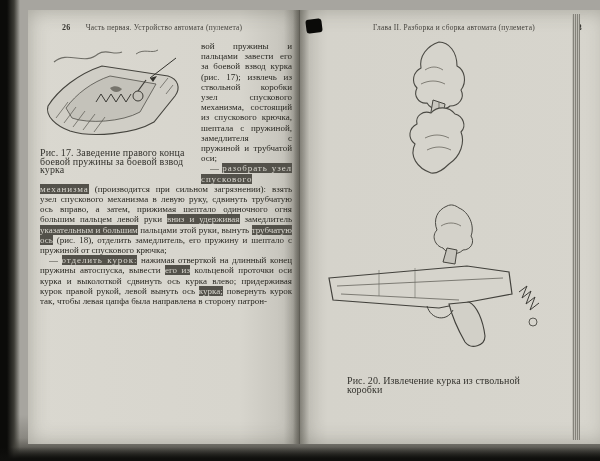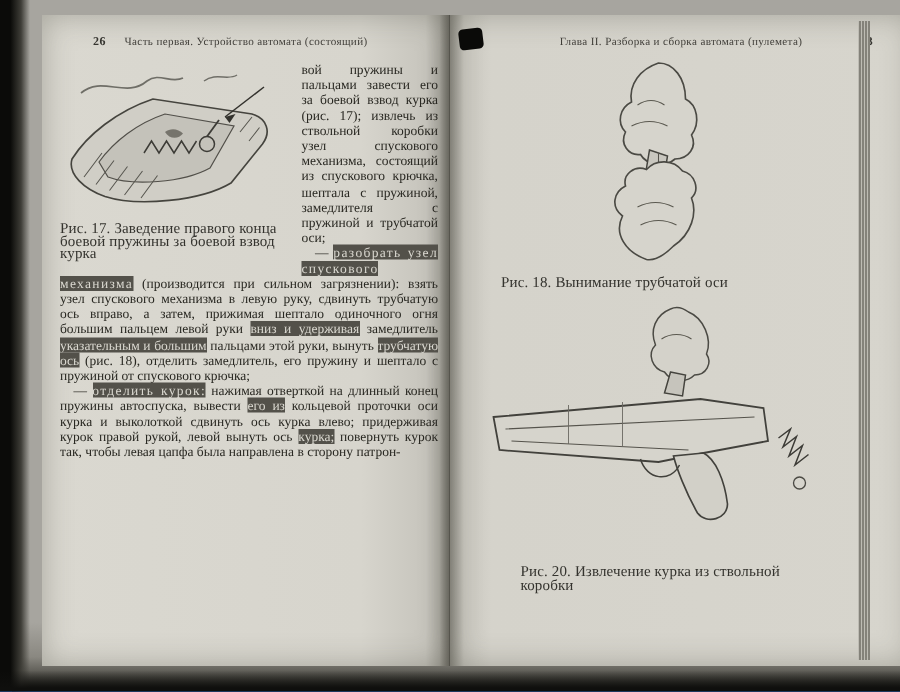--- a/index.html
+++ b/index.html
@@ -1,21 +1,21 @@
 <!DOCTYPE html>
 <html><head>
 <meta charset="utf-8">
 <style>
   html, body { margin:0; padding:0; }
   body {
     width:600px; height:461px; overflow:hidden;
     background:#121210;
     font-family:"Liberation Serif", serif;
   }
-  .scan { position:relative; width:600px; height:461px; background:#3b82f6; }
+  .scan { position:relative; width:600px; height:461px; background:#fde047; }
 
   .mat {
     position:absolute; left:8px; top:0; right:0; bottom:0;
     background:linear-gradient(180deg,#a7a59f 0 90%,#8a8881 95%,#3a3933 99%,#14130f 100%);
   }
   .edge-left {
     position:absolute; left:0; top:0; width:20px; height:461px;
     background:linear-gradient(90deg,#0b0b09 0 35%,#3e3d37 70%,rgba(120,118,110,0) 100%);
   }
   .edge-bottom {
@@ -82,21 +82,21 @@
 </head>
 <body>
 
 <div class="scan">
   <div class="mat"></div>
   <div class="edge-left"></div>
 
   <div class="page page-left">
     <div class="head">
       <span class="pagenum pn-left">26</span>
-      <span>Часть первая. Устройство автомата (состоящий)</span>
+      <span>Часть первая. Устройство автомата (пулемета)</span>
     </div>
     <div class="body">
       <div class="wrapzone">
         <div class="figblock">
           <svg width="154" height="102" viewBox="0 0 154 102">
             <path d="M14,18 C28,6 44,22 58,10 C66,4 74,12 82,8" fill="none" stroke="#6f6e67" stroke-width="1.1"></path>
             <path d="M96,10 C104,4 112,10 118,6" fill="none" stroke="#6f6e67" stroke-width="1"></path>
             <path d="M8,62 C18,46 38,30 62,22 L128,32 C138,35 141,44 135,52 L114,78 C94,90 52,94 30,87 C16,82 5,72 8,62 Z" fill="#d0cec6" stroke="#45443e" stroke-width="1.1"></path>
             <path d="M26,64 C36,50 52,38 70,32 L116,40 L100,68 C82,78 48,80 32,74 Z" fill="#c4c2ba" stroke="#514f49" stroke-width="0.8"></path>
             <path d="M16,74 l12,-16 M24,79 l12,-16 M33,83 l12,-16 M43,86 l12,-16 M54,88 l11,-15 M120,44 l8,-10 M126,50 l7,-9" stroke="#57564f" stroke-width="0.7" fill="none"></path>
@@ -127,21 +127,20 @@
 
     <div class="figwrap fig18">
       <svg width="170" height="135" viewBox="0 0 170 135">
         <path d="M86,2 C74,6 66,16 68,28 C60,32 58,42 64,48 C60,56 66,64 74,63 C78,70 90,72 97,66 C106,66 112,58 108,50 C114,42 112,30 104,26 C104,12 96,2 86,2 Z" fill="#d6d4cc" stroke="#4b4a44" stroke-width="1.1"></path>
         <path d="M72,30 C78,26 84,26 90,30 M68,44 C76,40 84,40 92,44" fill="none" stroke="#5a584f" stroke-width="0.7"></path>
         <path d="M80,60 l12,4 -3,18 -12,-4 Z" fill="#c9c7bf" stroke="#45443e" stroke-width="1"></path>
         <path d="M86,62 l0,16" stroke="#55534c" stroke-width="0.7"></path>
         <path d="M78,133 C64,128 56,116 62,104 C54,98 56,88 64,84 C62,76 70,70 78,73 C84,66 96,66 102,74 C110,76 114,86 108,92 C112,102 108,116 96,124 C90,130 84,134 78,133 Z" fill="#d6d4cc" stroke="#4b4a44" stroke-width="1.1"></path>
         <path d="M72,98 C80,94 88,94 96,98 M74,110 C82,106 90,106 98,110" fill="none" stroke="#5a584f" stroke-width="0.7"></path>
       </svg>
-      <div class="caption">Рис. 18. Вынимание трубчатой оси</div>
     </div>
 
     <div class="figwrap fig19">
       <svg width="236" height="170" viewBox="0 0 236 170">
         <path d="M128,6 C118,10 114,20 118,30 C112,36 116,46 124,48 C128,54 138,56 144,50 C152,50 156,42 152,36 C156,26 150,12 140,8 C136,5 132,4 128,6 Z" fill="#d4d2ca" stroke="#4b4a44" stroke-width="1"></path>
         <path d="M122,26 C128,22 136,22 142,26" fill="none" stroke="#5a584f" stroke-width="0.7"></path>
         <path d="M128,48 l10,2 -2,14 -12,-2 Z" fill="#c6c4bc" stroke="#45443e" stroke-width="1"></path>
         <path d="M10,78 L148,66 L190,72 L193,94 L150,102 L120,108 L14,100 Z" fill="#d6d4cc" stroke="#42413c" stroke-width="1.2"></path>
         <path d="M18,86 L184,78 M22,94 L140,100" stroke="#55534c" stroke-width="0.7" fill="none"></path>
         <path d="M60,70 l0,26 M96,68 l0,30" stroke="#6a6861" stroke-width="0.6"></path>

